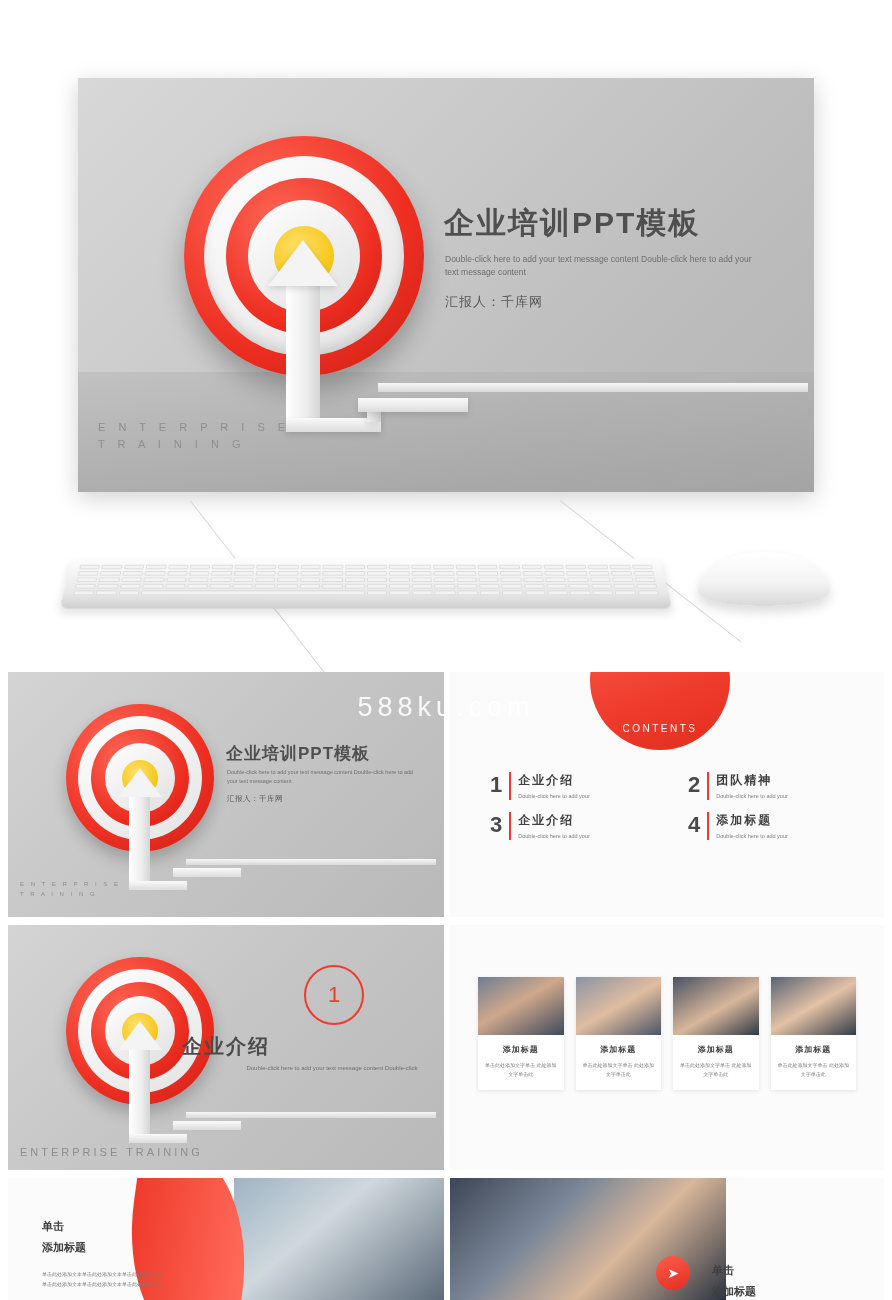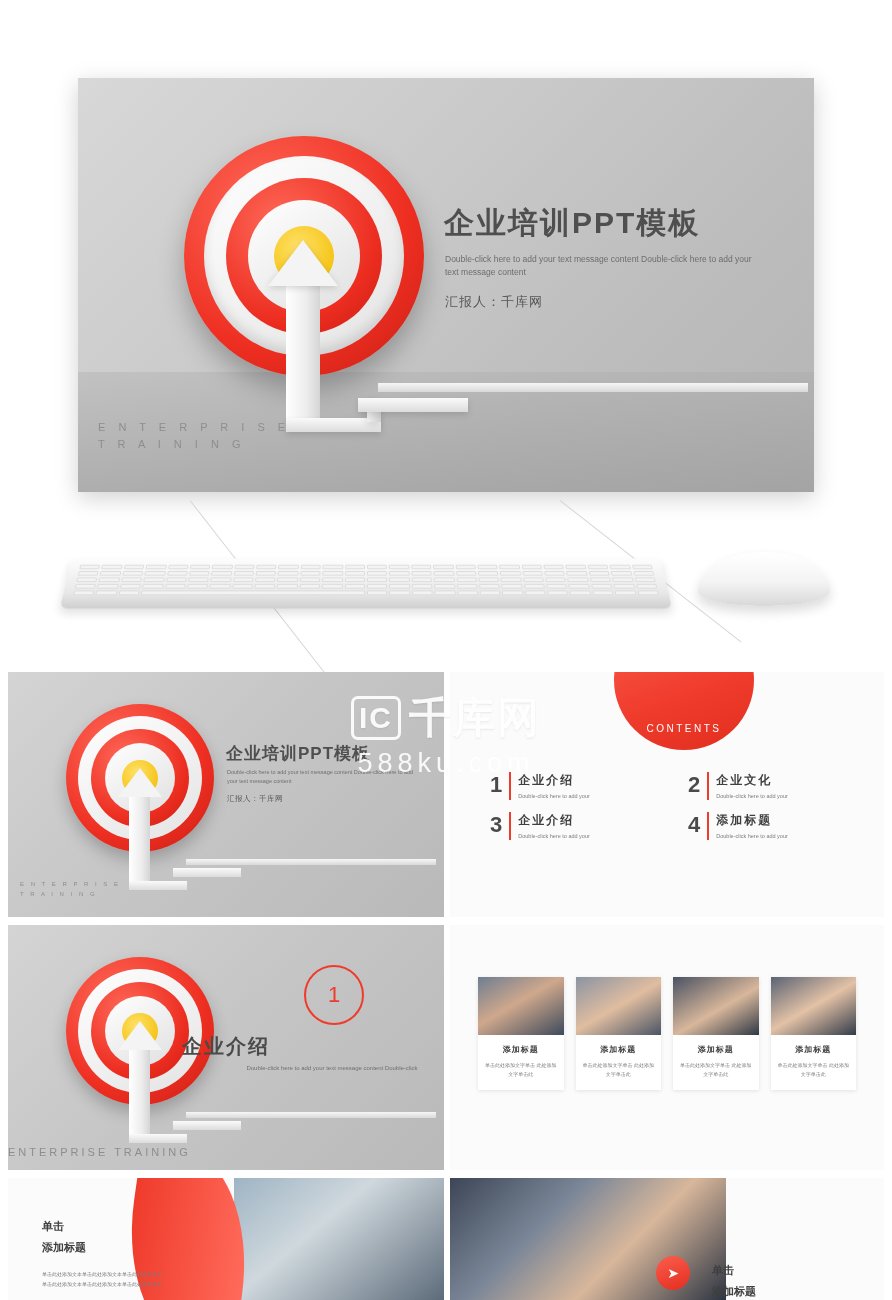--- a/index.html
+++ b/index.html
@@ -222,21 +222,21 @@
   .mt-bar    { position: absolute; left: 178px; top: 187px; width: 250px; height: 6px; background: linear-gradient(180deg,#f6f6f6,#d9d9d9); }
 
   .mini-title { position: absolute; left: 218px; top: 70px; font-size: 17px; font-weight: bold; color: #4f4f4f; letter-spacing: 1px; }
   .mini-sub   { position: absolute; left: 219px; top: 96px; width: 190px; font-size: 5.5px; line-height: 1.6; color: #6f6f6f; }
   .mini-pres  { position: absolute; left: 219px; top: 122px; font-size: 7.5px; color: #575757; letter-spacing: 0.5px; }
   .mini-en    { position: absolute; left: 12px; bottom: 18px; font-size: 6px; letter-spacing: 2.5px; color: #8d8d8d; line-height: 1.7; }
 
   
   .contents-badge {
     position: absolute;
-    left: 164px; top: -62px;
+    left: 140px; top: -62px;
     width: 140px; height: 140px;
     border-radius: 50%;
     background: linear-gradient(160deg, #fc5d4d, #ef3b2c 60%, #e22e1f);
     display: flex; align-items: flex-end; justify-content: center;
     padding-bottom: 16px;
     box-sizing: border-box;
   }
   .contents-badge span { color: #fff; font-size: 10px; letter-spacing: 2.5px; }
 
   .toc { position: absolute; left: 40px; top: 100px; right: 28px; display: grid; grid-template-columns: 1fr 1fr; gap: 12px 30px; }
@@ -249,21 +249,21 @@
   
   .chapter-circle {
     position: absolute; left: 296px; top: 40px;
     width: 56px; height: 56px; border-radius: 50%;
     border: 2px solid #ef3b2c;
     display: flex; align-items: center; justify-content: center;
     color: #ef3b2c; font-size: 22px;
   }
   .chapter-title { position: absolute; left: 0; right: 0; top: 108px; text-align: center; font-size: 20px; font-weight: bold; color: #4a4a4a; letter-spacing: 2px; }
   .chapter-sub { position: absolute; left: 224px; width: 200px; top: 138px; text-align: center; font-size: 6px; line-height: 1.7; color: #6f6f6f; }
-  .chapter-en { position: absolute; left: 0; bottom: 12px; font-size: 11px; letter-spacing: 3px; color: #8d8d8d; }
+  .chapter-en { position: absolute; left: 12px; bottom: 12px; font-size: 11px; letter-spacing: 3px; color: #8d8d8d; }
 
   
   .cards { position: absolute; left: 28px; right: 28px; top: 52px; display: grid; grid-template-columns: repeat(4, 1fr); gap: 12px; }
   .card { background: #fff; box-shadow: 0 1px 4px rgba(0,0,0,0.10); }
   .card-photo { height: 58px; position: relative; overflow: hidden; }
   .ph1 { background: linear-gradient(150deg, #6f7e92 0%, #cfa88c 45%, #3e4a5c 100%); }
   .ph2 { background: linear-gradient(150deg, #8b94a3 0%, #e0bda0 50%, #4a5565 100%); }
   .ph3 { background: linear-gradient(150deg, #4a5263 0%, #d8b79b 55%, #2f3845 100%); }
   .ph4 { background: linear-gradient(150deg, #5a6375 0%, #e3c2a6 50%, #333b49 100%); }
   .card-body { padding: 9px 6px 11px; text-align: center; }
@@ -482,21 +482,21 @@
       <div class="toc-bar"></div>
       <div>
         <div class="toc-txt-h">企业介绍</div>
         <div class="toc-txt-s">Double-click here to add your</div>
       </div>
     </div>
     <div class="toc-item">
       <div class="toc-num">2</div>
       <div class="toc-bar"></div>
       <div>
-        <div class="toc-txt-h">企业文化</div>
+        <div class="toc-txt-h">团队精神</div>
         <div class="toc-txt-s">Double-click here to add your</div>
       </div>
     </div>
     <div class="toc-item">
       <div class="toc-num">3</div>
       <div class="toc-bar"></div>
       <div>
         <div class="toc-txt-h">企业介绍</div>
         <div class="toc-txt-s">Double-click here to add your</div>
       </div>
@@ -577,17 +577,14 @@
 </div>
 
 <div class="slide s-br white-bg">
   <div class="br-photo"></div>
   <div class="br-badge">➤</div>
   <div class="br-title" style="white-space: pre-line;">单击
 添加标题</div>
 </div>
 
 <div class="wm">
-  <div class="wm-main">
-    <span class="wm-badge">IC</span><span>千库网</span>
-  </div>
   <div class="wm-sub">588ku.com</div>
 </div>
 
 </body></html>

